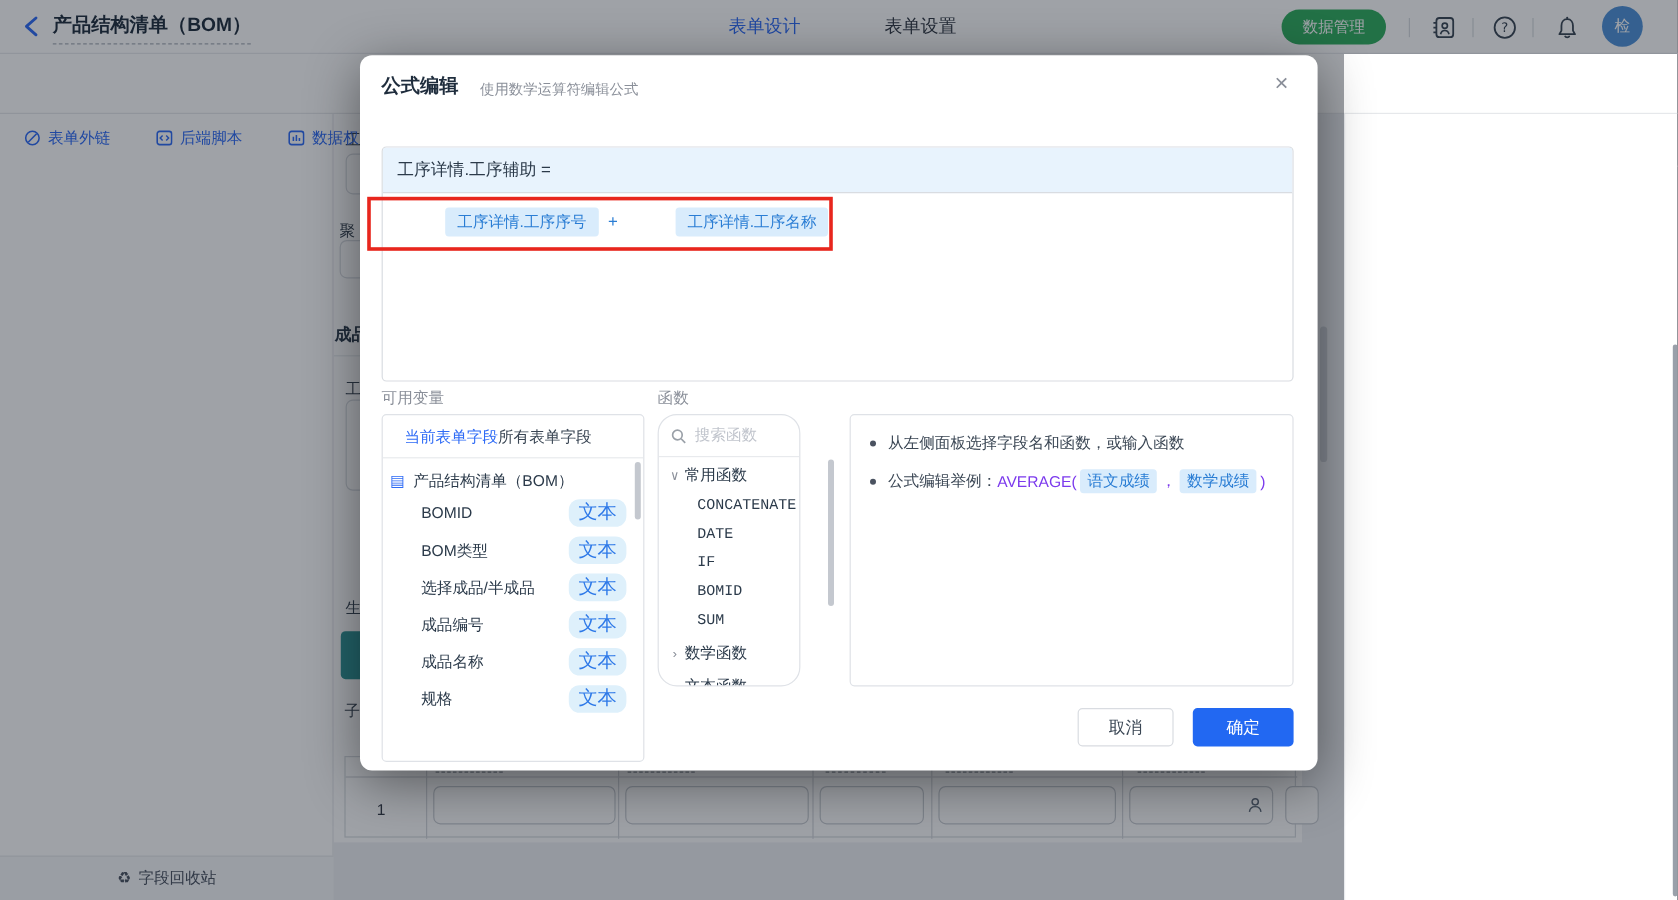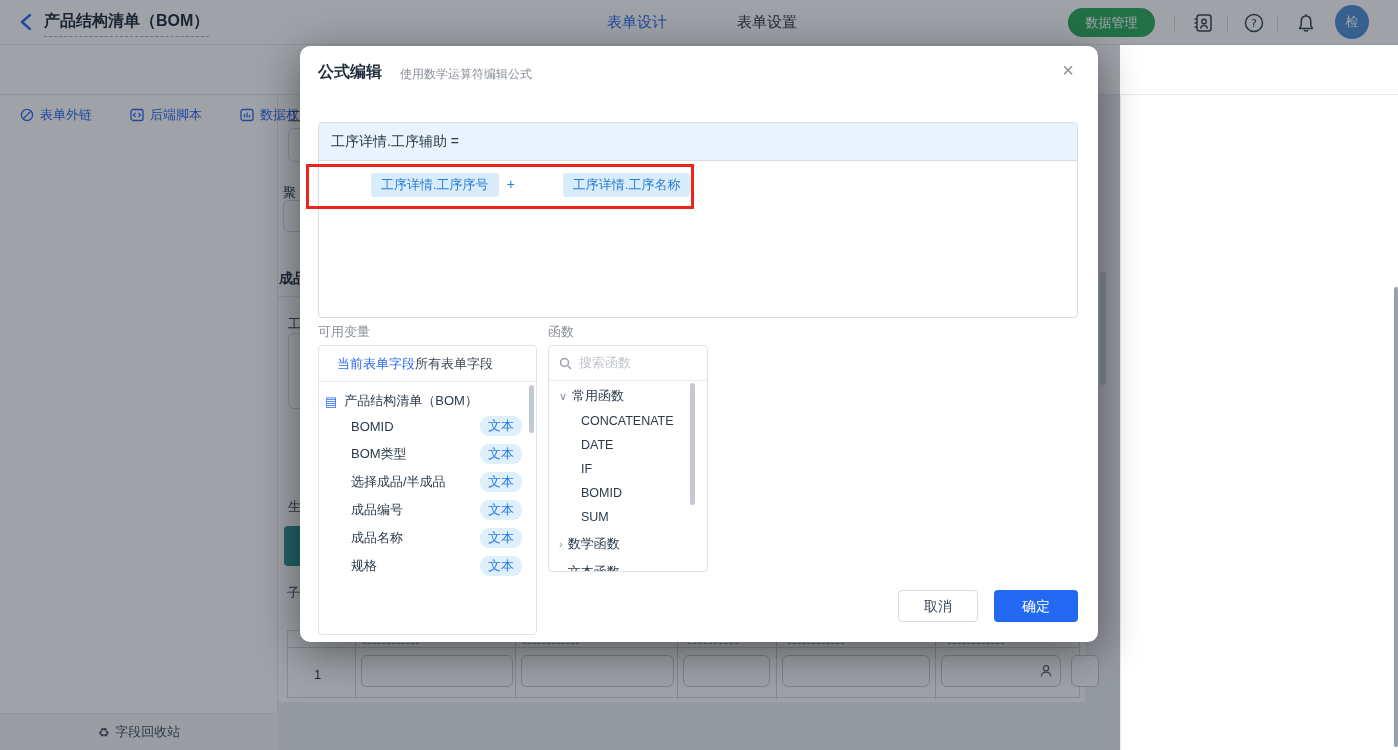--- a/index.html
+++ b/index.html
@@ -91,23 +91,23 @@
   .m-panel-label { font-size:13px; color:#8a8f99; }
   .v-panel { left:18px; top:299px; width:219px; height:290px; border:1px solid #dfe2e7; border-radius:4px; overflow:hidden; }
   .v-tabs { height:36px; border-bottom:1px solid #e8eaed; display:flex; align-items:center; }
   .v-tab { font-size:13px; cursor:pointer; }
   .v-tab.active { color:#2e6bf6; margin-left:18px; }
   .v-tab.idle { color:#3a4654; }
   .v-form-row { display:flex; align-items:center; gap:7px; padding:10px 0 2px 6px; font-size:13px; color:#2b3a4a; cursor:pointer; }
   .doc-ic { color:#2e6bf6; font-size:13px; }
   .vrow { display:flex; align-items:center; justify-content:space-between; padding:4px 14px 4px 32px; cursor:pointer; }
   .vname { font-size:13px; color:#2b3a4a; }
-  .vbadge { background:#def0fb; color:#2e79e8; font-size:13px; border-radius:9px; padding:1px 8px; }
+  .vbadge { background:#def0fb; color:#2e79e8; font-size:16px; border-radius:9px; padding:1px 8px; }
   .v-scroll { left:229px; top:339px; width:5px; height:48px; border-radius:3px; background:#c4c8cf; z-index:21; }
-  .fn-panel { left:248px; top:299px; width:160px; height:227px; border:1px solid #dfe2e7; border-radius:4px; overflow:hidden; }
+  .fn-panel { left:248px; top:299px; width:119px; height:227px; border:1px solid #dfe2e7; border-radius:16px; overflow:hidden;font-family:Liberation Mono, monospace; }
   .fn-search { height:35px; border-bottom:1px solid #e8eaed; display:flex; align-items:center; gap:7px; padding:0 10px; cursor:text; }
   .fn-ph { font-size:13px; color:#c0c4cc; }
   .fn-group { font-size:13px; color:#2b3a4a; padding:6px 0 4px 10px; cursor:pointer; }
   .fn-group .chv { color:#8a8f99; font-size:11px; margin-right:5px; }
   .fn-item { font-size:12.5px; color:#2b3a4a; padding:5px 0 5px 32px; cursor:pointer; }
   .fn-scroll { left:390px; top:337px; width:5px; height:122px; border-radius:3px; background:#c4c8cf; z-index:21; }
   .help-panel { left:408px; top:299px; width:370px; height:227px; border:1px solid #dfe2e7; border-radius:4px; padding:14px 16px; }
   .help-row { font-size:13px; color:#3a4654; margin-bottom:13px; display:flex; align-items:center; flex-wrap:wrap; }
   .bullet { width:5px; height:5px; border-radius:50%; background:#4a5260; margin-right:10px; }
   .fn-purple { color:#7c3aed; }
@@ -458,18 +458,33 @@
       <div class="fn-item">CONCATENATE</div>
       <div class="fn-item">DATE</div>
       <div class="fn-item">IF</div>
       <div class="fn-item">BOMID</div>
       <div class="fn-item">SUM</div>
       <div class="fn-group"><span class="chv">›</span><span>数学函数</span></div>
       <div class="fn-group"><span class="chv">›</span><span>文本函数</span></div>
     </div>
     <div class="abs fn-scroll"></div>
 
+    <div class="abs help-panel">
+      <div class="help-row">
+          <span class="bullet"></span>
+          <span>从左侧面板选择字段名和函数，或输入函数</span>
+        </div>
+      <div class="help-row">
+        <span class="bullet"></span>
+        <span>公式编辑举例：</span>
+        <span class="fn-purple">AVERAGE(</span>
+        <span class="mini-chip">语文成绩</span>
+        <span class="fn-purple">，</span>
+        <span class="mini-chip">数学成绩</span>
+        <span class="fn-purple">)</span>
+      </div>
+    </div>
 
     <div class="abs btn-cancel">取消</div>
     <div class="abs btn-ok">确定</div>
   </div>
 
 </div>
 
 </body></html>

